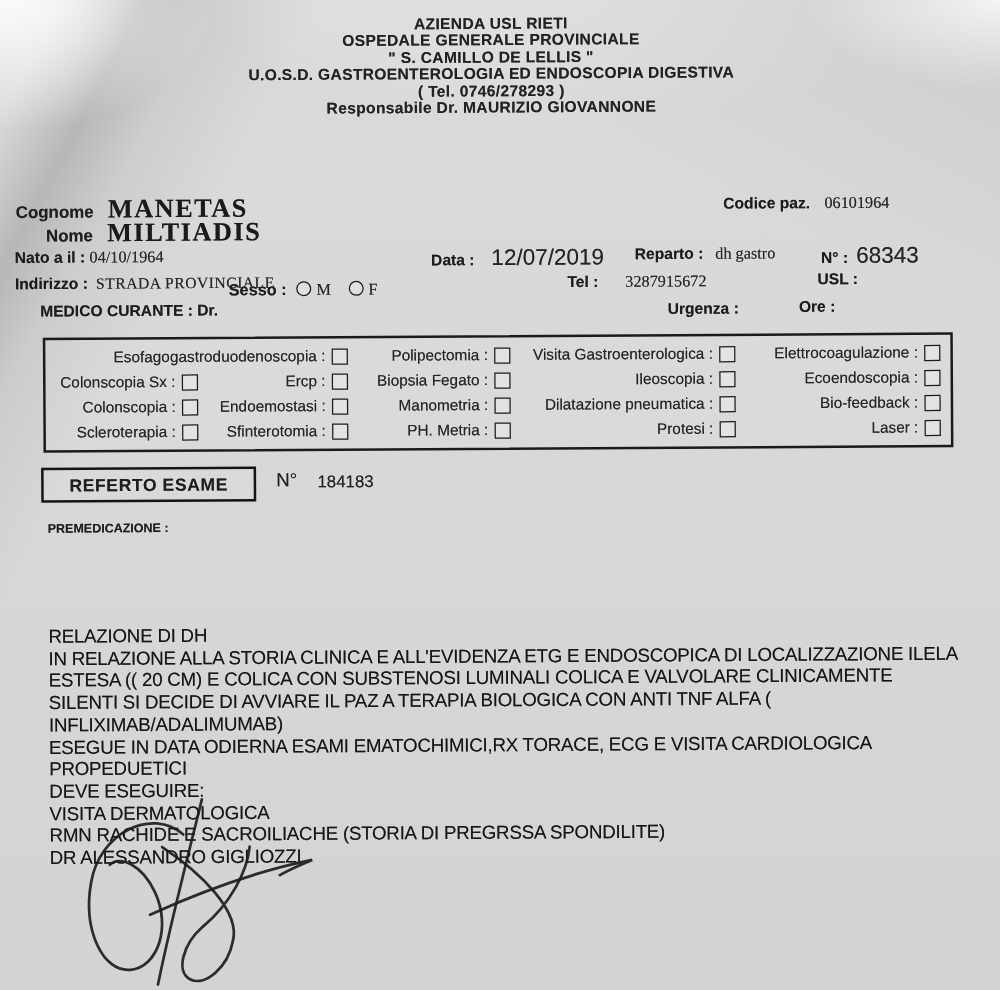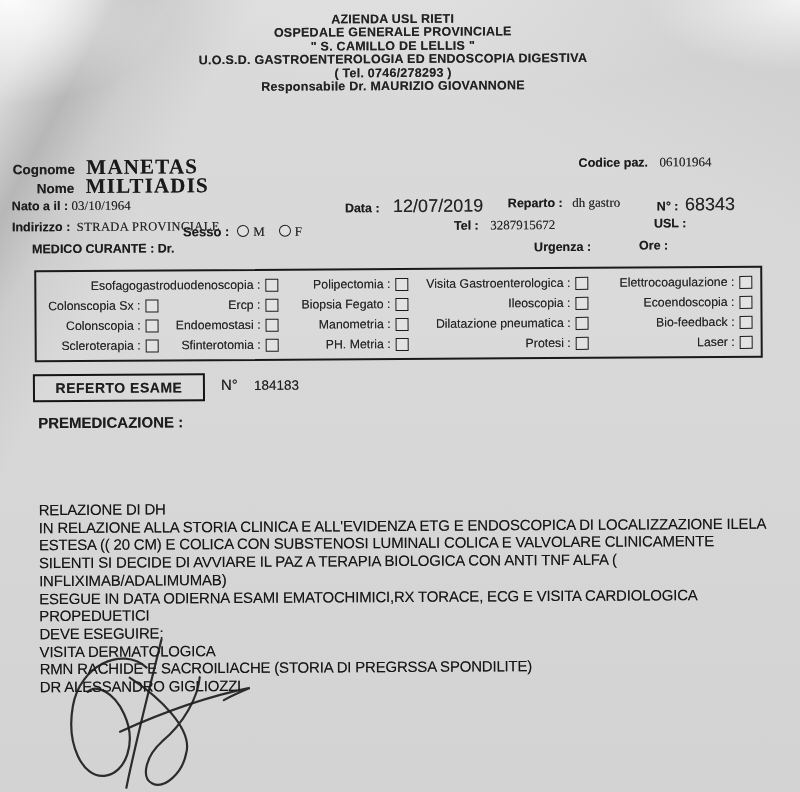--- a/index.html
+++ b/index.html
@@ -68,21 +68,21 @@
       <span class="lbl" style="font-weight:600;">Codice paz.</span>
       <span class="ser gap8">06101964</span>
     </div>
     <div class="f" style="left:38px;top:172px;">
       <span class="biglbl">Nome</span>
       <span class="serb gap8">MILTIADIS</span>
     </div>
 
     <div class="f" style="left:13px;top:196px;">
       <span class="lbl">Nato a il :</span>
-      <span class="ser">03/10/1964</span>
+      <span class="ser">04/10/1964</span>
     </div>
     <div class="f" style="left:184px;top:195px;font-size:13px;margin-top:28px;">
       <span class="lbl" style="font-size:13px;">Sesso :</span><span class="radio"></span><span class="ser">M</span><span class="radio" style="margin-left:14px;"></span><span class="ser">F</span>
     </div>
     <div class="f" style="left:346px;top:196px;">
       <span class="lbl">Data :</span>
       <span class="sansval gap10">12/07/2019</span>
     </div>
     <div class="f" style="left:509px;top:196px;">
       <span class="lbl">Reparto :</span>
@@ -92,21 +92,21 @@
       <span class="lbl">N° :</span>
       <span class="sansval" style="margin-left:3px;">68343</span>
     </div>
 
     <div class="f" style="left:13px;top:218px;">
       <span class="lbl">Indirizzo :</span>
       <span class="ser" style="margin-left:3px;font-size:12.5px;letter-spacing:.4px;">STRADA PROVINCIALE</span>
     </div>
     <div class="f" style="left:455px;top:218px;">
       <span class="lbl">Tel :</span>
-      <span class="ser" style="margin-left:8px;text-align:right;">3287915672</span>
+      <span class="ser" style="margin-left:18px;text-align:right;">3287915672</span>
     </div>
     <div class="f" style="left:655px;top:218px;">
       <span class="lbl">USL :</span>
     </div>
 
     <div class="f" style="left:33px;top:240px;">
       <span class="lbl">MEDICO CURANTE : Dr.</span>
     </div>
     <div class="f" style="left:535px;top:241px;">
       <span class="lbl">Urgenza :</span>
@@ -197,21 +197,21 @@
       </div>
     </div>
 
     <div class="refbox">
       <span>REFERTO ESAME</span>
     </div>
     <div class="f" style="left:221px;top:375px;font-size:15px;">N°</div>
     <div class="f" style="left:254px;top:377px;font-size:13.5px;">184183</div>
 
     <div class="f" style="left:38px;top:412px;font-size:13px;">
-      <span class="lbl" style="font-size:15px;">PREMEDICAZIONE :</span>
+      <span class="lbl" style="font-size:10px;">PREMEDICAZIONE :</span>
     </div>
 
     <div class="report">
       <div>RELAZIONE DI DH</div>
       <div>IN RELAZIONE ALLA STORIA CLINICA E ALL'EVIDENZA ETG E ENDOSCOPICA DI LOCALIZZAZIONE ILELA</div>
       <div>ESTESA (( 20 CM) E COLICA CON SUBSTENOSI LUMINALI COLICA E VALVOLARE CLINICAMENTE</div>
       <div>SILENTI SI DECIDE DI AVVIARE IL PAZ A TERAPIA BIOLOGICA CON ANTI TNF ALFA (</div>
       <div>INFLIXIMAB/ADALIMUMAB)</div>
       <div>ESEGUE IN DATA ODIERNA ESAMI EMATOCHIMICI,RX TORACE, ECG E VISITA CARDIOLOGICA</div>
       <div>PROPEDUETICI</div>

